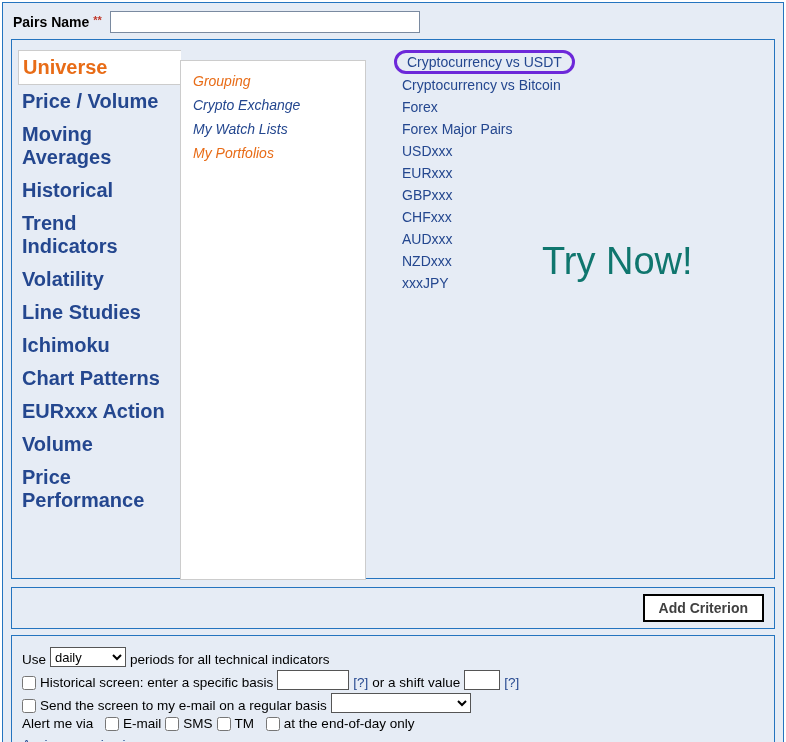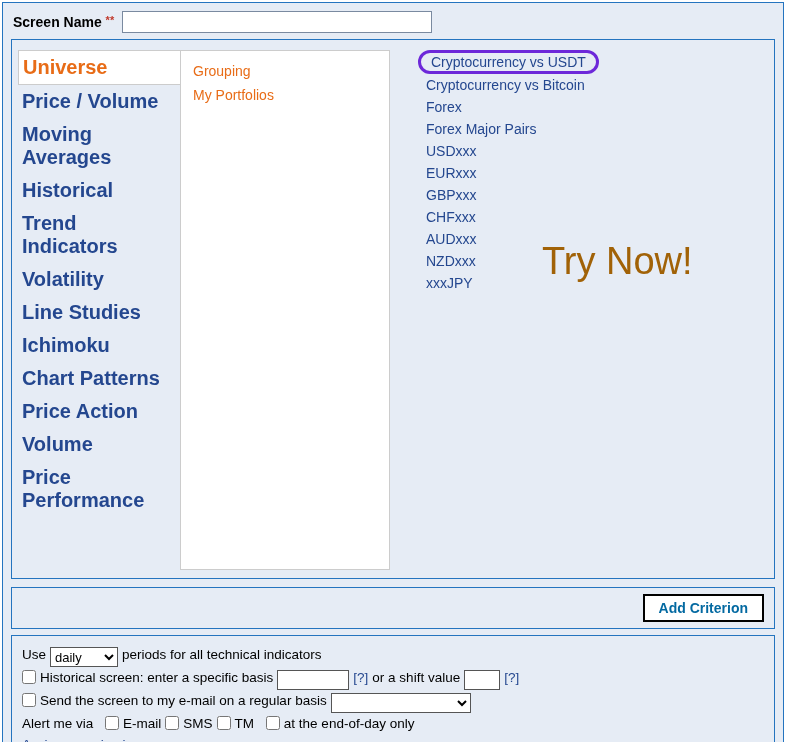--- a/index.html
+++ b/index.html
@@ -50,26 +50,27 @@
     cursor: pointer;
   }
   .cat.selected {
     color: #e86c17;
     background: #fff;
     border: 1px solid #ccc;
     border-right: none;
     margin-right: -1px;
   }
   .col2 {
-    width: 210px;
+    width: 186px;
     background: #fff;
     border: 1px solid #ccc;
-    margin: 10px 0 10px 0;
+    margin: 20px 0 10px 0;
     padding: 8px 12px;
     height: 520px;
+    font-style: italic;
   }
   .grp {
     display: block;
     padding: 4px 0;
     color: #24478f;
     font-size: 14px;
     cursor: pointer;
   }
   .grp.orange { color: #e86c17; }
   .col3 {
@@ -87,98 +88,100 @@
     border: 3px solid #6d28d9;
     border-radius: 14px;
     padding: 1px 10px;
   }
   .try-now {
     position: absolute;
     left: 530px;
     top: 200px;
     font-size: 38px;
     font-weight: 400;
-    color: #a16207;
+    color: #0f766e;
     pointer-events: none;
   }
   .add-criterion-row {
     margin: 0 8px 6px 8px;
     border: 1px solid #2474bf;
     background: #e6ecf5;
     display: flex;
     justify-content: flex-end;
     padding: 6px 10px;
   }
   .add-criterion-btn {
     background: #fff;
     border: 2px solid #000;
-    color: #0369a1;
+    color: #404040;
     font-weight: 700;
     font-size: 14px;
     padding: 4px 14px;
     cursor: pointer;
   }
   .settings {
     margin: 0 8px 8px 8px;
     border: 1px solid #2474bf;
     background: #e6ecf5;
     padding: 8px 10px;
     color: #000;
     font-size: 13.5px;
   }
-  .settings .line { margin: 3px 0; display: flex; align-items: flex-start; flex-wrap: wrap; gap: 4px; }
+  .settings .line { margin: 3px 0; display: flex; align-items: flex-end; flex-wrap: wrap; gap: 4px; }
   select.period-sel, .date-inp, .shift-inp, .freq-sel {
     border: 1px solid #555;
     background: #fff;
     font-size: 13px;
     height: 20px;
   }
-  .period-sel { width: 68px; }
+  .period-sel { width: 76px; }
   .date-inp { width: 72px; }
   .shift-inp { width: 36px; }
   .freq-sel { width: 140px; }
   .help { color: #24478f; text-decoration: none; cursor: pointer; }
   .link { color: #24478f; cursor: pointer; }
   input[type="checkbox"] {
     width: 14px; height: 14px;
     border: 1px solid #333;
     vertical-align: middle;
     cursor: pointer;
   }
 </style>
 </head>
 <body>
 
 <div class="outer">
 
   <div class="row-top">
     <span class="screen-name-label">
-      <span>Screen Name</span>
+      <span>Pairs Name</span>
       <span class="req">**</span>
     </span>
     <input type="text" class="screen-name-input" value="" style="">
   </div>
 
   <div class="panel">
     <div class="col1" id="col1">
         <span class="cat selected">Universe</span>
         <span class="cat">Price / Volume</span>
         <span class="cat">Moving Averages</span>
         <span class="cat">Historical</span>
         <span class="cat">Trend Indicators</span>
         <span class="cat">Volatility</span>
         <span class="cat">Line Studies</span>
         <span class="cat">Ichimoku</span>
         <span class="cat">Chart Patterns</span>
-        <span class="cat">Price Action</span>
+        <span class="cat">EURxxx Action</span>
         <span class="cat">Volume</span>
         <span class="cat">Price Performance</span>
       </div>
     <div class="col2" id="col2">
         <span class="grp orange">Grouping</span>
+        <span class="grp">Crypto Exchange</span>
+        <span class="grp">My Watch Lists</span>
         <span class="grp orange">My Portfolios</span>
       </div>
     <div class="col3" id="col3">
         <div><span class="opt highlight">Cryptocurrency vs USDT</span></div>
         <div><span class="opt">Cryptocurrency vs Bitcoin</span></div>
         <div><span class="opt">Forex</span></div>
         <div><span class="opt">Forex Major Pairs</span></div>
         <div><span class="opt">USDxxx</span></div>
         <div><span class="opt">EURxxx</span></div>
         <div><span class="opt">GBPxxx</span></div>

